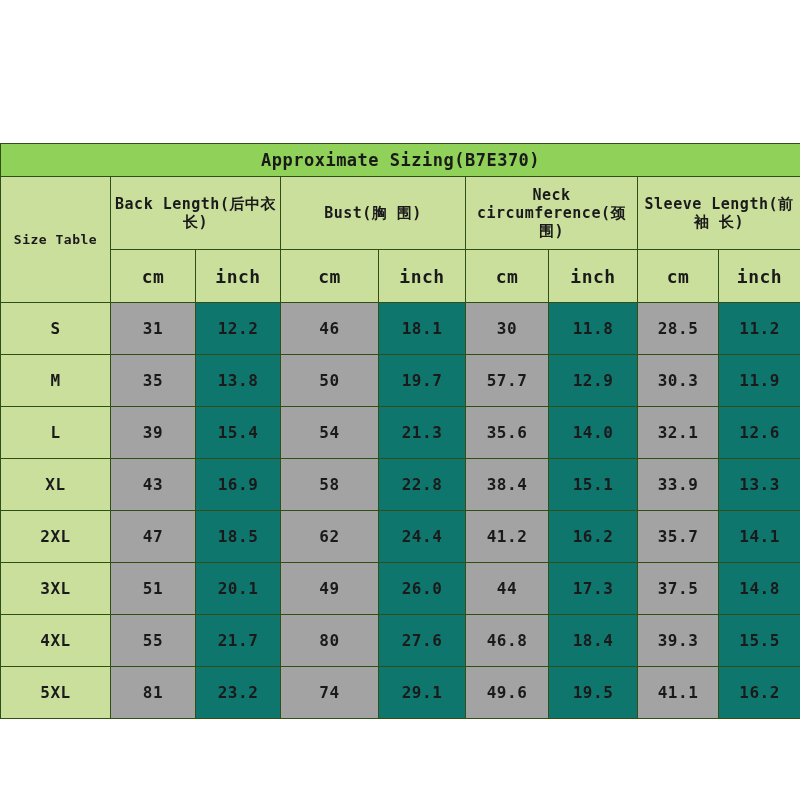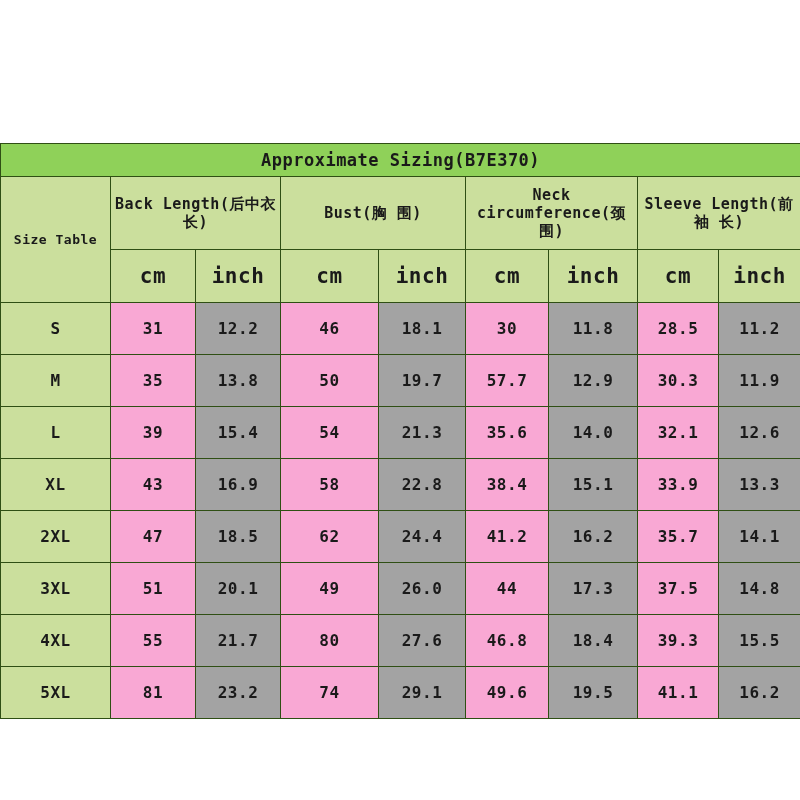--- a/index.html
+++ b/index.html
@@ -59,37 +59,37 @@
   .corner-cell {
     background: #CBDF9D;
     font-size: 13px;
     letter-spacing: 1px;
   }
 
   
   .unit-cell {
     background: #CBDF9D;
     height: 48px;
-    font-size: 21px;
+    font-size: 18px;
   }
 
   
   tr.data-row td {
     height: 47px;
     font-size: 16px;
   }
   .size-label {
     background: #CBDF9D;
     letter-spacing: 1px;
   }
   .cm-cell {
-    background: #f9a8d4;
+    background: #a3a3a3;
   }
   .inch-cell {
-    background: #a3a3a3;
+    background: #0f766e;
   }
 
   
   col.c-size  { width: 110px; }
   col.c-v1    { width: 85px;  }
   col.c-v2    { width: 85px;  }
   col.c-v3    { width: 98px;  }
   col.c-v4    { width: 87px;  }
   col.c-v5    { width: 83px;  }
   col.c-v6    { width: 89px;  }

